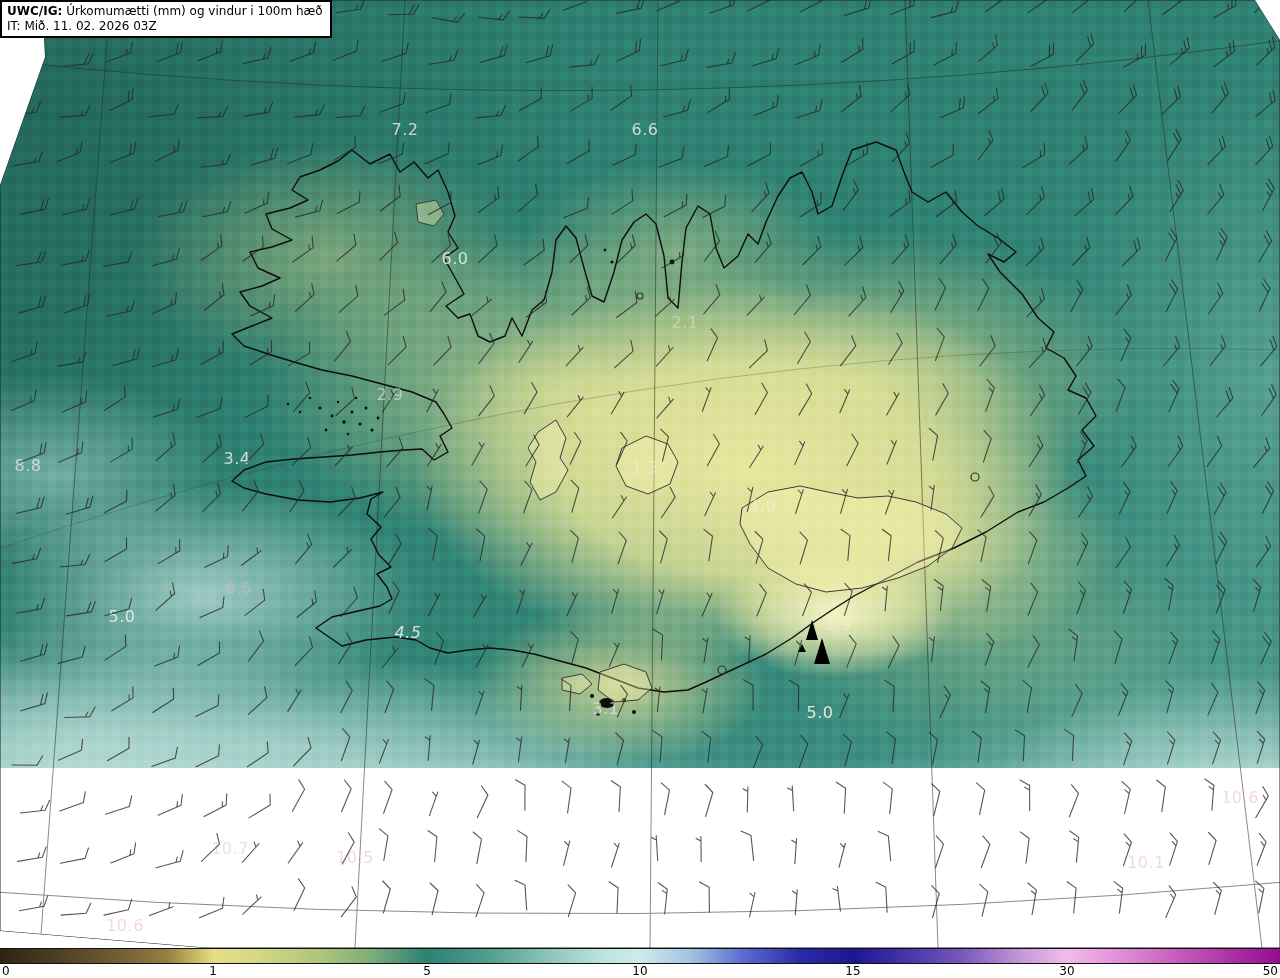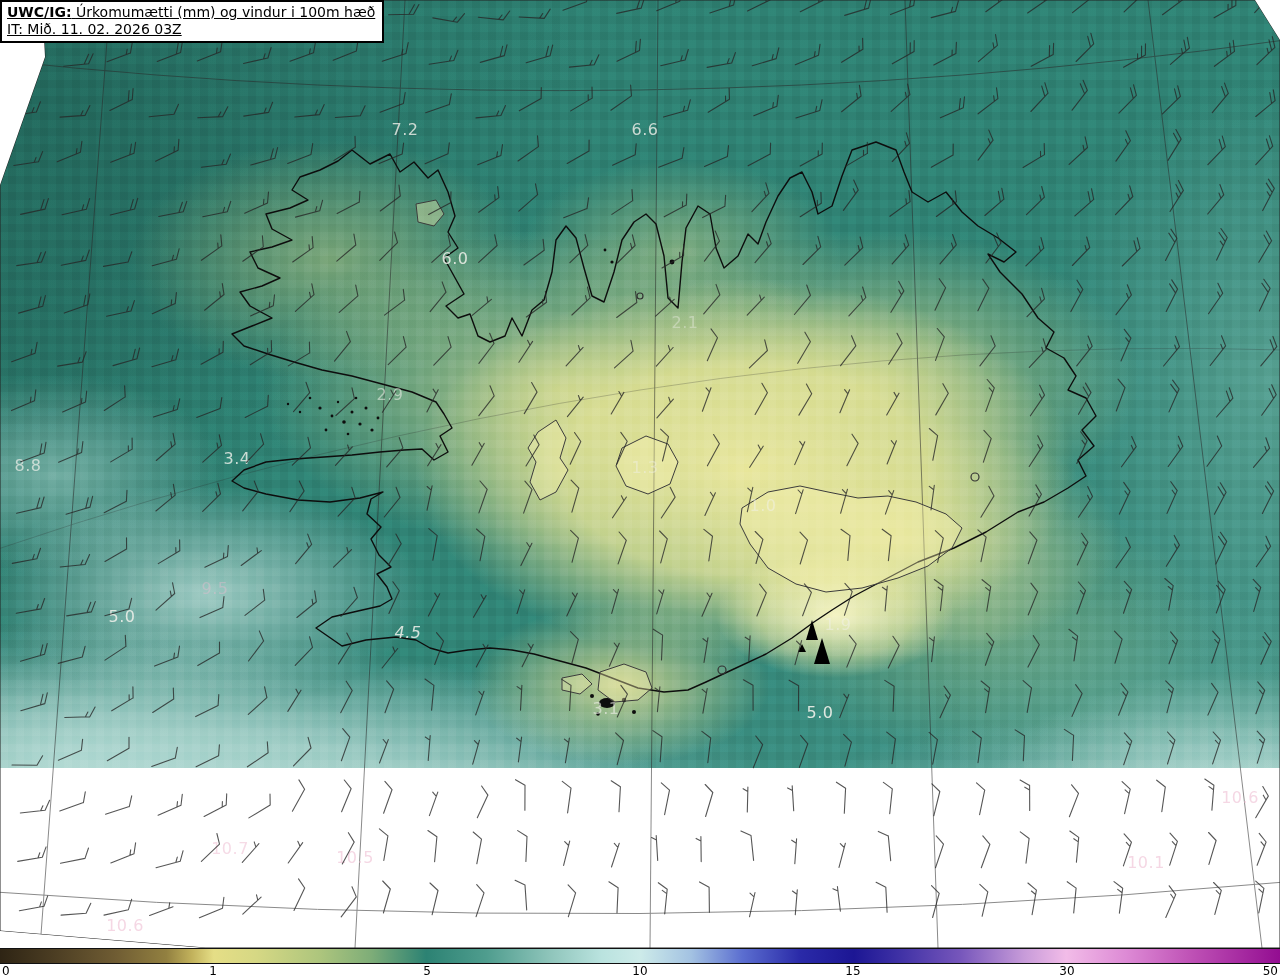--- a/index.html
+++ b/index.html
@@ -36,21 +36,21 @@
       background:repeating-linear-gradient(0deg,rgba(255,255,255,.03) 0 8px,rgba(0,0,0,.025) 8px 16px),
                  repeating-linear-gradient(90deg,rgba(255,255,255,.03) 0 8px,rgba(0,0,0,.02) 8px 16px);
       mix-blend-mode:overlay;}
   svg.layer{position:absolute;left:0;top:0;}
   #labels{position:absolute;inset:0;}
   .clabel{position:absolute;transform:translate(-50%,-50%);font-size:16px;letter-spacing:.5px;white-space:nowrap;}
   .tone-white{color:#f2f2ec;}
   .tone-pink{color:#eebdd2;}
   
   #titlebox{position:absolute;left:0;top:0;background:#fff;border:2px solid #000;
-            padding:2px 7px 3px 5px;font-size:14px;line-height:1.22;color:#000;z-index:30;text-decoration:underline;}
+            padding:2px 7px 3px 5px;font-size:12px;line-height:1.22;color:#000;z-index:30;}
   #titlebox .b{font-weight:bold;}
   
   #colorbar{position:absolute;left:0;top:948px;width:1280px;height:30px;background:#fff;z-index:20;}
   #cbar-strip{position:absolute;left:0;top:0;width:1280px;height:16px;
               border-top:1.5px solid #111;border-bottom:1px solid #111;box-sizing:border-box;}
   #cbar-ticks{position:absolute;left:0;top:16px;width:1280px;height:14px;}
   .cbtick{position:absolute;top:0;font-size:12px;color:#000;transform:translateX(-50%);}
   .cbtick.left{transform:none;}
   .cbtick.right{transform:translateX(-100%);}
 </style>
@@ -145,21 +145,21 @@
         <div class="clabel tone-white" style="left: 390px; top: 394px; opacity: 0.55;">2.9</div>
         <div class="clabel tone-white" style="left: 237px; top: 458px; opacity: 0.8;">3.4</div>
         <div class="clabel tone-white" style="left: 28px; top: 465px; opacity: 0.7;">8.8</div>
         <div class="clabel tone-white" style="left: 645px; top: 467px; opacity: 0.45;">1.3</div>
         <div class="clabel tone-white" style="left: 763px; top: 505px; opacity: 0.5; text-align: right;">1.0</div>
         <div class="clabel tone-white" style="left: 122px; top: 616px; opacity: 0.85;">5.0</div>
         <div class="clabel tone-white" style="left: 408px; top: 632px; opacity: 0.85; font-style: italic;">4.5</div>
         <div class="clabel tone-white" style="left: 838px; top: 624px; opacity: 0.5;">1.9</div>
         <div class="clabel tone-white" style="left: 606px; top: 708px; opacity: 0.6;">3.1</div>
         <div class="clabel tone-white" style="left: 820px; top: 712px; opacity: 0.9;">5.0</div>
-        <div class="clabel tone-pink" style="left: 215px; top: 588px; opacity: 0.4;">9.5</div>
+        <div class="clabel tone-pink" style="left: 239px; top: 588px; opacity: 0.4;">9.5</div>
         <div class="clabel tone-pink" style="left: 230px; top: 848px; opacity: 0.55;">10.7</div>
         <div class="clabel tone-pink" style="left: 355px; top: 857px; opacity: 0.6;">10.5</div>
         <div class="clabel tone-pink" style="left: 125px; top: 925px; opacity: 0.6;">10.6</div>
         <div class="clabel tone-pink" style="left: 1240px; top: 797px; opacity: 0.6;">10.6</div>
         <div class="clabel tone-pink" style="left: 1146px; top: 862px; opacity: 0.6;">10.1</div>
       </div>
 
     <svg id="barbs" class="layer" width="1280" height="948" viewBox="0 0 1280 948">
         <path d="M15.1,16.7L39.9,14.2M39.9,14.2L44.5,4.1M35.5,14.6L37.7,9.6M62.5,16.6L87.5,14.7M87.5,14.7L92.2,4.7M83.0,15.0L87.7,5.1M108.1,10.8L131.3,1.4M131.3,1.4L132.8,-9.5M127.1,3.1L127.9,-2.4M150.3,12.7L174.6,6.5M174.6,6.5L177.5,-4.1M170.2,7.6L171.7,2.3M198.7,15.8L223.7,14.5M223.7,14.5L228.7,4.6M219.2,14.7L221.7,9.8M246.8,11.7L270.9,5.4M270.9,5.4L273.9,-5.2M266.6,6.5L268.0,1.2M290.9,17.5L315.8,19.7M315.8,19.7L322.1,10.7M311.3,19.3L314.5,14.8M335.6,12.8L360.4,9.2M360.4,9.2L364.4,-1.0M355.9,9.9L357.9,4.8M388.6,14.7L413.6,14.2M413.6,14.2L418.9,4.6M409.1,14.3L414.4,4.7M432.8,17.9L457.4,22.2M457.4,22.2L464.5,13.7M453.0,21.4L456.5,17.2M478.3,17.3L503.2,19.9M503.2,19.9L509.7,11.0M498.7,19.4L502.0,15.0M519.2,17.0L544.2,18.4M544.2,18.4L550.2,9.1M539.7,18.1L542.7,13.5M563.0,10.2L586.5,1.7M586.5,1.7L588.5,-9.1M616.7,13.4L641.2,8.1M641.2,8.1L644.5,-2.4M636.8,9.0L640.1,-1.4M656.7,10.8L679.8,1.2M679.8,1.2L681.3,-9.7M675.7,3.0L676.4,-2.5M709.8,12.9L733.6,5.0M733.6,5.0L735.8,-5.7M729.3,6.4L731.5,-4.3M747.5,11.0L770.0,-0.0M770.0,-0.0L770.7,-11.0M765.9,2.0L766.3,-3.5M800.3,11.7L822.7,0.6M822.7,0.6L823.4,-10.4M818.7,2.6L819.4,-8.4M844.7,15.4L868.6,8.1M868.6,8.1L871.1,-2.6M864.3,9.4L866.8,-1.3M890.5,14.6L913.7,5.4M913.7,5.4L915.3,-5.5M909.6,7.1L911.2,-3.8M931.2,17.6L955.5,11.4M955.5,11.4L958.4,0.8M951.1,12.5L952.6,7.2M985.8,11.7L1006.0,-3.0M1006.0,-3.0L1004.9,-13.9M1002.4,-0.3L1001.2,-11.3M998.8,2.3L998.2,-3.2M1027.6,13.0L1048.2,-1.2M1048.2,-1.2L1047.3,-12.1M1044.5,1.4L1043.6,-9.6M1072.5,12.6L1092.1,-2.9M1092.1,-2.9L1090.6,-13.8M1088.6,-0.1L1087.0,-11.0M1124.1,11.9L1142.3,-5.3M1142.3,-5.3L1139.7,-16.0M1139.0,-2.2L1136.4,-12.9M1135.7,0.9L1134.4,-4.4M1162.5,14.7L1182.6,-0.1M1182.6,-0.1L1181.4,-11.0M1179.0,2.6L1177.8,-8.4M1214.1,17.8L1235.8,5.4M1235.8,5.4L1235.9,-5.6M1231.9,7.6L1232.0,-3.4M1228.0,9.8L1228.1,4.3M1254.7,12.7L1271.3,-6.0M1271.3,-6.0L1267.9,-16.4M1268.3,-2.6L1264.9,-13.1M16.6,63.7L40.8,57.3M40.8,57.3L43.6,46.6M36.4,58.4L39.3,47.8M63.7,66.3L88.6,63.7M88.6,63.7L93.1,53.7M84.1,64.2L88.6,54.2M107.0,61.7L130.4,53.1M130.4,53.1L132.3,42.3M126.2,54.7L127.2,49.2M157.2,61.4L180.6,52.5M180.6,52.5L182.4,41.6M176.4,54.1L178.2,43.2M197.3,60.9L220.6,51.7M220.6,51.7L222.2,40.9M216.4,53.4L217.2,48.0M243.5,63.5L267.9,58.0M267.9,58.0L271.1,47.5M263.5,59.0L265.1,53.7M290.0,61.2L313.5,52.8M313.5,52.8L315.5,42.0M309.3,54.3L310.3,48.9M333.2,60.3L356.4,51.0M356.4,51.0L358.0,40.1M382.2,61.2L406.0,53.4M406.0,53.4L408.2,42.6M401.7,54.8L402.8,49.4M429.1,64.2L453.8,60.5M453.8,60.5L457.9,50.3M449.4,61.2L451.4,56.1M480.3,62.4L504.3,55.6M504.3,55.6L507.0,44.9M500.0,56.8L502.7,46.2M526.2,62.8L550.1,55.7M550.1,55.7L552.7,45.0M545.8,57.0L548.4,46.3M569.4,67.1L594.2,64.8M594.2,64.8L598.9,54.8M589.8,65.2L592.1,60.2M617.0,61.2L639.5,50.4M639.5,50.4L640.4,39.4M635.5,52.3L636.3,41.3M660.7,65.7L685.1,60.0M685.1,60.0L688.3,49.5M680.7,61.0L682.3,55.7M707.1,67.4L731.7,63.0M731.7,63.0L735.4,52.6M727.2,63.8L729.1,58.6M752.3,65.8L776.2,58.6M776.2,58.6L778.8,47.9M771.9,59.9L773.2,54.5M795.3,64.7L818.5,55.3M818.5,55.3L820.0,44.4M814.3,57.0L815.1,51.6M841.6,62.3L862.9,49.2M862.9,49.2L862.6,38.2M859.1,51.6L859.0,46.1M892.3,63.8L914.1,51.5M914.1,51.5L914.2,40.5M910.1,53.7L910.3,42.7M933.8,65.0L955.9,53.4M955.9,53.4L956.4,42.4M952.0,55.5L952.2,50.0M978.4,61.6L997.4,45.3M997.4,45.3L995.5,34.5M994.0,48.3L993.0,42.9M1031.2,66.2L1053.2,54.4M1053.2,54.4L1053.6,43.4M1049.3,56.5L1049.6,45.6M1076.1,61.5L1093.7,43.8M1093.7,43.8L1090.8,33.2M1090.5,47.0L1087.7,36.4M1123.6,67.2L1145.4,54.9M1145.4,54.9L1145.5,43.9M1141.5,57.1L1141.6,46.1M1137.6,59.3L1137.6,53.8M1170.4,64.3L1189.4,48.0M1189.4,48.0L1187.3,37.2M1186.0,50.9L1183.9,40.1M1182.6,53.9L1181.5,48.5M1214.4,66.3L1234.5,51.4M1234.5,51.4L1233.2,40.4M1230.9,54.0L1229.6,43.1M1227.3,56.7L1226.7,51.3M1256.9,64.6L1274.9,47.3M1274.9,47.3L1272.3,36.6M1271.7,50.4L1269.0,39.8M1268.4,53.6L1267.1,48.2M11.6,115.7L36.4,112.0M36.4,112.0L40.4,101.8M31.9,112.7L33.9,107.6M60.1,117.1L85.0,115.4M85.0,115.4L89.9,105.5M80.6,115.7L83.0,110.7M109.9,110.4L132.3,99.5M132.3,99.5L133.1,88.5M128.3,101.4L129.1,90.5M149.1,116.7L174.0,114.3M174.0,114.3L178.5,104.2M197.8,117.8L222.7,116.6M222.7,116.6L227.8,106.8M218.2,116.8L220.8,111.9M243.8,116.1L268.6,112.4M268.6,112.4L272.6,102.2M264.1,113.1L266.1,108.0M294.8,117.0L319.6,114.6M319.6,114.6L324.2,104.6M315.2,115.0L317.4,110.0M335.4,117.5L360.3,115.7M360.3,115.7L365.1,105.8M380.1,112.3L403.4,103.4M403.4,103.4L405.2,92.5M425.7,112.8L449.3,104.6M449.3,104.6L451.3,93.8M476.0,117.9L500.9,115.5M500.9,115.5L505.5,105.5M496.4,116.0L498.7,111.0M519.3,110.8L541.1,98.5M541.1,98.5L541.3,87.5M570.7,110.9L592.2,98.1M592.2,98.1L592.0,87.1M588.3,100.4L588.2,94.9M610.9,110.2L631.5,95.9M631.5,95.9L630.6,85.0M663.5,117.0L687.6,110.3M687.6,110.3L690.4,99.7M683.2,111.5L684.6,106.2M708.2,112.3L729.5,99.2M729.5,99.2L729.1,88.2M725.6,101.5L725.5,96.0M753.8,115.8L776.9,106.2M776.9,106.2L778.3,95.3M772.7,108.0L773.4,102.5M795.9,117.9L819.8,110.4M819.8,110.4L822.1,99.7M815.5,111.8L816.7,106.4M841.6,111.7L861.1,96.0M861.1,96.0L859.4,85.2M857.6,98.9L856.7,93.4M891.2,111.4L909.9,94.7M909.9,94.7L907.6,84.0M906.5,97.7L905.4,92.4M940.4,117.7L963.3,107.7M963.3,107.7L964.5,96.8M959.2,109.5L960.4,98.6M978.1,113.8L997.9,98.6M997.9,98.6L996.5,87.7M994.4,101.4L993.7,95.9M1030.9,111.5L1048.0,93.2M1048.0,93.2L1044.8,82.7M1044.9,96.5L1041.7,86.0M1072.1,110.2L1087.3,90.3M1087.3,90.3L1083.1,80.2M1084.6,93.9L1080.3,83.8M1118.9,113.1L1136.4,95.3M1136.4,95.3L1133.5,84.7M1133.3,98.5L1130.4,87.9M1162.5,113.9L1180.4,96.4M1180.4,96.4L1177.7,85.8M1177.2,99.6L1174.5,88.9M1212.3,112.6L1228.3,93.4M1228.3,93.4L1224.5,83.1M1225.4,96.9L1221.6,86.5M1255.8,116.5L1275.1,100.6M1275.1,100.6L1273.3,89.8M1271.6,103.5L1269.8,92.6M13.8,165.5L38.5,161.8M38.5,161.8L42.6,151.6M34.1,162.5L36.1,157.4M57.2,161.7L80.4,152.3M80.4,152.3L81.9,141.4M76.2,154.0L77.0,148.5M110.7,162.3L134.0,153.2M134.0,153.2L135.6,142.3M129.8,154.8L131.4,144.0M155.6,161.2L178.1,150.3M178.1,150.3L178.9,139.3M174.0,152.2L174.4,146.8M201.4,167.3L226.2,164.2M226.2,164.2L230.5,154.0M221.7,164.7L223.9,159.7M250.8,165.0L274.9,158.3M274.9,158.3L277.6,147.6M270.5,159.5L273.3,148.8M287.7,163.5L311.0,154.4M311.0,154.4L312.7,143.6M334.0,160.4L355.3,147.3M355.3,147.3L355.0,136.3M379.1,163.6L402.2,153.9M402.2,153.9L403.6,143.0M425.1,163.7L448.0,153.8M448.0,153.8L449.3,142.9M477.7,164.8L500.9,155.5M500.9,155.5L502.5,144.6M496.7,157.2L497.5,151.7M518.0,161.0L538.4,146.6M538.4,146.6L537.5,135.7M567.2,163.4L589.0,151.1M589.0,151.1L589.1,140.1M612.6,165.3L635.2,154.7M635.2,154.7L636.2,143.7M658.7,167.2L682.1,158.3M682.1,158.3L683.9,147.5M704.5,166.6L727.4,156.5M727.4,156.5L728.5,145.6M748.1,165.8L770.2,154.1M770.2,154.1L770.6,143.1M800.2,166.1L822.1,154.0M822.1,154.0L822.3,143.0M818.2,156.2L818.3,150.7M845.9,166.1L867.4,153.4M867.4,153.4L867.3,142.4M863.5,155.7L863.5,150.2M892.3,161.5L909.5,143.3M909.5,143.3L906.4,132.8M906.4,146.6L904.9,141.3M931.3,167.3L953.1,155.1M953.1,155.1L953.2,144.1M978.1,160.2L993.1,140.2M993.1,140.2L988.8,130.1M990.4,143.8L988.3,138.8M1023.1,167.5L1044.5,154.6M1044.5,154.6L1044.2,143.6M1040.6,156.9L1040.5,151.4M1069.1,164.4L1087.5,147.5M1087.5,147.5L1085.1,136.8M1084.2,150.6L1083.0,145.2M1115.9,161.1L1130.4,140.7M1130.4,140.7L1125.8,130.7M1127.8,144.4L1125.5,139.4M1168.0,160.4L1181.1,139.1M1181.1,139.1L1175.9,129.5M1178.8,143.0L1173.5,133.3M1207.9,164.7L1225.3,146.7M1225.3,146.7L1222.3,136.1M1222.2,149.9L1219.2,139.4M1255.8,164.6L1272.7,146.2M1272.7,146.2L1269.4,135.7M1269.7,149.5L1266.4,139.0M20.6,214.4L45.0,209.1M45.0,209.1L48.4,198.6M40.6,210.0L44.0,199.6M62.0,214.7L86.4,209.2M86.4,209.2L89.6,198.6M82.0,210.2L83.6,204.9M110.3,215.0L134.6,209.0M134.6,209.0L137.7,198.4M130.2,210.1L133.3,199.5M158.7,216.5L183.2,211.8M183.2,211.8L186.8,201.4M178.8,212.7L182.4,202.3M202.8,216.8L227.3,211.7M227.3,211.7L230.8,201.3M222.9,212.7L224.6,207.4M244.7,213.3L267.5,203.0M267.5,203.0L268.5,192.0M263.4,204.8L263.9,199.3M295.5,217.1L319.7,210.8M319.7,210.8L322.6,200.2M315.3,211.9L316.8,206.6M337.1,213.6L359.3,202.1M359.3,202.1L359.9,191.2M380.3,211.0L400.3,196.0M400.3,196.0L399.0,185.1M428.6,214.5L450.6,202.8M450.6,202.8L451.0,191.8M478.7,212.3L498.9,197.6M498.9,197.6L497.7,186.6M495.2,200.2L494.7,194.7M518.8,211.1L537.6,194.6M537.6,194.6L535.5,183.9M563.7,217.8L587.0,208.6M587.0,208.6L588.6,197.7M611.9,214.4L632.7,200.6M632.7,200.6L632.0,189.6M664.2,216.8L686.3,205.1M686.3,205.1L686.8,194.1M682.4,207.2L682.6,201.7M702.6,217.6L724.9,206.3M724.9,206.3L725.6,195.4M751.9,211.6L769.0,193.3M769.0,193.3L765.8,182.8M765.9,196.6L764.3,191.4M800.2,216.7L821.3,203.3M821.3,203.3L820.9,192.3M817.5,205.7L817.3,200.3M843.4,210.3L858.2,190.1M858.2,190.1L853.7,180.1M855.5,193.8L853.3,188.7M889.9,216.3L910.1,201.6M910.1,201.6L908.9,190.6M906.5,204.2L905.9,198.7M936.4,216.5L956.5,201.7M956.5,201.7L955.3,190.8M952.9,204.4L952.3,198.9M984.9,215.5L1003.9,199.2M1003.9,199.2L1001.8,188.4M1000.4,202.1L998.4,191.3M1026.5,214.7L1044.4,197.2M1044.4,197.2L1041.7,186.5M1041.2,200.4L1039.9,195.0M1074.9,215.9L1093.7,199.4M1093.7,199.4L1091.5,188.7M1090.3,202.4L1088.1,191.6M1115.5,214.6L1132.8,196.5M1132.8,196.5L1129.7,185.9M1129.7,199.7L1128.1,194.4M1170.0,211.5L1183.4,190.4M1183.4,190.4L1178.4,180.6M1181.0,194.2L1175.9,184.4M1178.6,198.0L1176.1,193.1M1207.7,214.0L1223.7,194.8M1223.7,194.8L1219.9,184.5M1220.9,198.3L1219.0,193.1M1262.7,210.6L1274.3,188.4M1274.3,188.4L1268.4,179.1M1272.2,192.4L1266.3,183.1M1270.1,196.4L1267.2,191.8M16.7,265.6L41.5,262.0M41.5,262.0L45.6,251.8M37.0,262.7L41.1,252.5M61.3,265.3L85.8,260.4M85.8,260.4L89.3,250.0M81.4,261.3L83.2,256.1M103.5,266.4L128.1,262.0M128.1,262.0L131.8,251.7M152.3,265.8L176.4,259.3M176.4,259.3L179.2,248.7M172.0,260.5L173.5,255.2M201.4,260.3L221.8,245.9M221.8,245.9L220.8,234.9M218.2,248.5L217.7,243.0M242.8,261.2L263.3,246.9M263.3,246.9L262.4,235.9M292.7,262.0L313.1,247.6M313.1,247.6L312.2,236.6M309.5,250.2L309.0,244.7M336.8,261.1L355.8,245.0M355.8,245.0L353.9,234.1M379.8,260.3L397.5,242.6M397.5,242.6L394.6,232.0M431.8,262.3L450.4,245.6M450.4,245.6L448.2,234.8M478.7,262.4L497.1,245.5M497.1,245.5L494.7,234.7M523.9,265.0L544.2,250.3M544.2,250.3L543.1,239.4M569.9,262.7L587.8,245.3M587.8,245.3L585.1,234.6M617.3,263.0L635.1,245.5M635.1,245.5L632.4,234.8M631.9,248.6L630.6,243.3M662.0,268.0L683.6,255.4M683.6,255.4L683.6,244.4M679.7,257.7L679.7,252.2M704.4,261.1L719.5,241.1M719.5,241.1L715.2,231.0M755.0,262.6L771.2,243.6M771.2,243.6L767.6,233.2M768.3,247.0L766.5,241.8M803.0,264.5L820.7,246.9M820.7,246.9L817.9,236.3M817.5,250.1L816.1,244.8M844.8,265.1L862.8,247.7M862.8,247.7L860.1,237.0M859.5,250.8L858.2,245.5M892.2,263.9L908.7,245.2M908.7,245.2L905.2,234.7M905.7,248.5L904.0,243.3M940.0,263.8L956.3,244.8M956.3,244.8L952.6,234.5M953.3,248.3L951.5,243.1M985.9,263.0L1001.0,243.0M1001.0,243.0L996.7,232.9M998.3,246.6L994.0,236.5M1025.9,265.8L1043.8,248.2M1043.8,248.2L1041.0,237.6M1040.5,251.4L1039.2,246.1M1072.4,265.5L1089.7,247.5M1089.7,247.5L1086.7,237.0M1086.6,250.8L1085.1,245.5M1122.3,266.0L1140.0,248.4M1140.0,248.4L1137.2,237.7M1136.8,251.5L1134.0,240.9M1165.5,260.5L1176.9,238.3M1176.9,238.3L1170.9,229.1M1174.8,242.3L1168.8,233.1M1216.6,260.1L1227.2,237.5M1227.2,237.5L1220.9,228.5M1225.3,241.6L1219.0,232.5M1223.4,245.6L1220.3,241.1M1258.8,262.2L1271.6,240.7M1271.6,240.7L1266.3,231.1M1269.3,244.6L1264.0,235.0M18.6,313.1L42.7,306.3M42.7,306.3L45.4,295.6M38.4,307.5L41.0,296.9M64.3,313.1L87.8,304.7M87.8,304.7L89.8,293.9M83.6,306.2L85.6,295.4M106.6,316.3L131.0,311.0M131.0,311.0L134.4,300.6M126.6,312.0L128.3,306.7M152.3,313.7L175.2,303.6M175.2,303.6L176.4,292.6M171.1,305.4L171.7,299.9M204.6,310.2L224.0,294.5M224.0,294.5L222.3,283.6M220.5,297.3L219.7,291.9M250.5,315.9L273.3,305.8M273.3,305.8L274.5,294.9M269.2,307.6L269.8,302.2M295.4,311.3L314.0,294.7M314.0,294.7L311.8,283.9M310.7,297.7L309.5,292.3M339.2,312.4L357.9,295.8M357.9,295.8L355.7,285.1M384.5,315.1L404.6,300.1M404.6,300.1L403.3,289.2M430.1,311.6L446.0,292.2M446.0,292.2L442.1,281.9M472.2,315.4L491.4,299.4M487.9,302.3L487.0,296.9M526.4,317.0L546.6,302.3M546.6,302.3L545.4,291.4M542.9,305.0L542.4,299.5M571.9,315.0L590.1,297.8M590.1,297.8L587.5,287.1M586.8,300.9L585.5,295.6M616.7,317.5L636.8,302.5M636.8,302.5L635.5,291.6M655.6,316.1L674.2,299.4M670.8,302.4L669.7,297.1M703.7,313.9L719.8,294.8M719.8,294.8L716.0,284.4M747.2,315.2L764.3,297.1M761.3,300.3L759.7,295.1M794.4,314.5L810.4,295.3M810.4,295.3L806.7,285.0M848.9,315.9L865.8,297.5M865.8,297.5L862.6,287.0M862.8,300.8L861.2,295.6M890.9,312.3L903.9,290.9M903.9,290.9L898.6,281.3M901.5,294.8L898.9,289.9M935.0,310.3L945.6,287.7M945.6,287.7L939.2,278.7M977.9,310.7L988.9,288.3M988.9,288.3L982.7,279.1M1027.0,316.7L1044.5,298.9M1044.5,298.9L1041.6,288.3M1041.4,302.1L1039.9,296.8M1070.9,311.6L1082.8,289.5M1082.8,289.5L1077.0,280.2M1080.6,293.5L1077.7,288.8M1116.0,314.7L1131.4,295.0M1131.4,295.0L1127.3,284.8M1128.7,298.6L1126.6,293.5M1166.2,311.4L1177.6,289.1M1177.6,289.1L1171.7,279.9M1175.6,293.1L1169.6,283.9M1208.5,313.7L1222.7,293.2M1222.7,293.2L1217.9,283.2M1220.1,296.9L1217.7,291.9M1259.4,310.9L1270.1,288.3M1270.1,288.3L1263.8,279.3M1268.2,292.4L1261.9,283.3M11.6,361.7L35.1,353.2M35.1,353.2L37.1,342.4M30.9,354.8L31.9,349.4M57.6,366.1L82.3,362.1M82.3,362.1L86.1,351.8M77.8,362.8L79.8,357.6M113.0,365.6L137.0,358.7M137.0,358.7L139.6,348.0M132.6,359.9L135.3,349.2M151.9,366.7L175.9,359.7M175.9,359.7L178.5,349.0M171.5,360.9L172.9,355.6M201.1,364.2L223.0,352.2M223.0,352.2L223.3,341.2M219.1,354.3L219.2,348.8M250.3,364.7L271.6,351.5M271.6,351.5L271.3,340.5M267.8,353.9L267.6,348.4M288.3,365.9L309.7,352.9M309.7,352.9L309.4,342.0M334.5,361.1L350.4,341.7M350.4,341.7L346.5,331.4M388.2,364.7L406.1,347.2M406.1,347.2L403.4,336.6M433.8,365.2L451.1,347.1M451.1,347.1L448.0,336.6M478.9,363.4L494.0,343.5M494.0,343.5L489.7,333.3M518.9,362.3L532.6,341.4M530.1,345.2L527.6,340.3M566.1,365.8L583.1,347.4M580.1,350.7L578.4,345.5M614.5,367.8L633.1,351.1M633.1,351.1L630.9,340.4M656.3,366.1L673.1,347.5M670.1,350.9L668.4,345.6M707.3,360.7L717.5,337.8M717.5,337.8L711.0,328.9M749.4,367.9L767.4,350.5M767.4,350.5L764.7,339.9M797.7,363.3L810.4,341.7M810.4,341.7L804.9,332.2M840.6,365.7L855.8,345.8M855.8,345.8L851.5,335.7M888.7,364.2L902.1,343.1M902.1,343.1L897.0,333.3M935.5,360.4L944.3,336.9M944.3,336.9L937.3,328.5M979.9,365.8L995.2,346.0M995.2,346.0L991.0,335.8M1029.3,367.4L1046.4,349.2M1046.4,349.2L1043.2,338.7M1043.3,352.5L1041.7,347.2M1076.7,365.8L1092.2,346.2M1092.2,346.2L1088.1,336.0M1089.4,349.7L1087.4,344.6M1121.0,361.0L1130.9,338.1M1130.9,338.1L1124.3,329.3M1129.1,342.2L1125.8,337.8M1163.6,366.0L1179.5,346.7M1179.5,346.7L1175.6,336.4M1176.7,350.2L1174.7,345.0M1210.2,365.5L1225.6,345.9M1225.6,345.9L1221.5,335.7M1222.8,349.4L1220.8,344.3M1260.8,365.9L1276.8,346.7M1276.8,346.7L1272.9,336.4M1273.9,350.1L1270.1,339.8M11.5,410.6L34.5,400.7M34.5,400.7L35.8,389.8M30.3,402.5L31.0,397.0M62.6,412.0L85.5,402.0M85.5,402.0L86.7,391.0M81.3,403.8L81.9,398.3M104.3,410.5L125.2,396.9M125.2,396.9L124.6,385.9M153.5,417.0L177.3,409.5M177.3,409.5L179.7,398.8M173.0,410.9L174.2,405.5M196.7,417.4L220.1,408.5M220.1,408.5L221.8,397.6M245.2,417.4L267.6,406.2M267.6,406.2L268.3,395.3M293.5,411.7L309.7,392.7M309.7,392.7L306.0,382.3M335.9,415.5L354.4,398.7M354.4,398.7L352.0,387.9M382.4,412.3L395.9,391.2M393.5,395.0L390.9,390.1M426.9,412.0L438.2,389.7M436.1,393.7L433.1,389.1M478.9,415.7L494.2,395.9M494.2,395.9L490.0,385.8M524.3,413.6L537.0,392.1M537.0,392.1L531.6,382.5M567.4,416.6L583.2,397.2M580.4,400.7L578.4,395.5M611.2,414.0L623.9,392.4M621.6,396.3L618.9,391.6M656.9,417.8L673.4,399.1M670.4,402.4L668.7,397.2M702.4,411.3L711.0,387.8M709.5,392.0L706.0,387.8M755.1,414.5L767.4,392.8M767.4,392.8L761.9,383.3M798.9,415.1L811.7,393.7M811.7,393.7L806.4,384.1M839.9,412.8L849.6,389.8M847.9,393.9L844.6,389.6M886.7,414.9L899.0,393.2M896.8,397.1L894.0,392.4M935.8,414.9L948.3,393.3M948.3,393.3L942.9,383.7M985.8,411.4L994.3,387.9M994.3,387.9L987.2,379.5M992.8,392.1L989.2,387.9M1030.4,415.8L1044.5,395.1M1044.5,395.1L1039.7,385.2M1041.9,398.8L1039.5,393.9M1078.5,414.3L1091.0,392.6M1091.0,392.6L1085.5,383.1M1088.7,396.5L1083.2,387.0M1116.3,411.0L1125.0,387.6M1125.0,387.6L1118.0,379.1M1169.0,411.9L1179.1,389.0M1179.1,389.0L1172.6,380.1M1177.3,393.1L1170.8,384.3M1216.6,417.0L1232.9,398.1M1232.9,398.1L1229.3,387.7M1230.0,401.5L1226.4,391.1M1261.7,415.2L1276.2,394.8M1276.2,394.8L1271.7,384.8M1273.6,398.5L1269.1,388.5M20.7,461.7L44.2,453.0M44.2,453.0L46.0,442.2M39.9,454.6L41.8,443.8M58.6,462.2L81.6,452.4M81.6,452.4L82.9,441.5M77.5,454.2L78.1,448.7M110.7,461.9L132.2,449.1M132.2,449.1L132.1,438.1M128.4,451.4L128.3,445.9M156.3,460.5L175.2,444.1M175.2,444.1L173.1,433.3M171.8,447.1L170.8,441.7M202.8,462.1L221.5,445.4M221.5,445.4L219.2,434.7M218.1,448.4L217.0,443.0M246.4,462.3L263.6,444.2M263.6,444.2L260.5,433.7M292.3,465.1L310.5,447.9M310.5,447.9L307.9,437.2M335.5,465.4L352.3,446.9M349.3,450.2L347.6,445.0M386.7,466.9L402.9,447.9M402.9,447.9L399.2,437.5M427.7,465.8L441.0,444.6M438.6,448.4L436.0,443.6M471.9,465.2L484.2,443.4M482.0,447.3L479.2,442.6M526.0,466.0L539.1,444.7M539.1,444.7L533.8,435.0M570.2,464.2L580.8,441.5M580.8,441.5L574.5,432.5M616.9,464.1L627.2,441.3M627.2,441.3L620.8,432.4M662.5,461.0L668.5,436.7M668.5,436.7L660.6,429.1M707.4,465.8L719.4,443.8M719.4,443.8L713.6,434.5M749.7,467.3L763.2,446.2M760.8,450.0L758.2,445.1M794.7,464.6L804.8,441.7M803.0,445.8L799.7,441.4M846.9,465.7L858.1,443.4M858.1,443.4L852.0,434.2M887.1,464.0L896.4,440.8M894.7,445.0L891.3,440.7M932.8,460.3L937.6,435.7M937.6,435.7L929.3,428.5M983.4,462.2L991.2,438.5M991.2,438.5L983.9,430.3M1029.2,466.5L1042.8,445.6M1042.8,445.6L1037.8,435.8M1040.3,449.4L1037.8,444.5M1076.8,463.5L1087.1,440.7M1087.1,440.7L1080.7,431.8M1085.3,444.8L1082.0,440.4M1121.5,466.8L1136.2,446.6M1136.2,446.6L1131.7,436.5M1133.6,450.2L1131.3,445.2M1168.2,466.5L1182.8,446.3M1182.8,446.3L1178.4,436.2M1180.2,449.9L1178.0,444.9M1207.0,466.3L1221.7,446.0M1221.7,446.0L1217.3,436.0M1253.5,467.3L1269.6,448.2M1269.6,448.2L1265.9,437.8M1266.7,451.6L1264.9,446.4M16.6,513.3L40.9,507.6M40.9,507.6L44.1,497.0M36.6,508.6L39.7,498.0M66.1,514.3L90.0,507.1M90.0,507.1L92.6,496.4M85.7,508.4L88.3,497.7M104.2,512.7L126.4,501.2M126.4,501.2L127.0,490.2M155.9,511.0L175.2,495.1M175.2,495.1L173.4,484.3M171.7,498.0L170.8,492.5M202.7,511.4L220.5,493.9M220.5,493.9L217.8,483.2M217.3,497.0L215.9,491.7M242.7,510.9L258.3,491.3M258.3,491.3L254.3,481.1M289.9,511.6L304.1,491.0M304.1,491.0L299.3,481.1M338.1,516.2L355.1,497.8M355.1,497.8L351.8,487.3M384.3,517.0L400.0,497.5M400.0,497.5L396.1,487.3M427.0,510.3L432.1,485.8M431.2,490.2L427.1,486.5M478.9,512.9L487.2,489.3M487.2,489.3L480.0,481.0M523.6,513.1L532.0,489.5M532.0,489.5L524.9,481.1M571.9,512.1L578.8,488.1M578.8,488.1L571.1,480.2M612.5,517.8L626.4,497.0M623.9,500.8L621.4,495.8M661.3,518.0L675.1,497.1M675.1,497.1L670.2,487.3M704.9,515.4L715.4,492.7M713.5,496.8L710.4,492.3M747.3,511.8L752.8,487.4M751.8,491.8L747.8,488.1M795.6,513.6L803.2,489.7M801.8,494.0L798.1,490.0M840.6,513.3L847.5,489.2M846.2,493.6L842.4,489.6M885.4,514.1L893.7,490.6M892.2,494.8L888.7,490.6M931.0,510.0L934.3,485.3M933.7,489.7L929.3,486.4M980.9,517.2L994.0,495.9M994.0,495.9L988.8,486.3M1029.1,516.1L1041.4,494.3M1041.4,494.3L1035.8,484.9M1039.2,498.3L1036.4,493.5M1078.5,517.2L1092.5,496.5M1092.5,496.5L1087.7,486.6M1090.0,500.2L1087.6,495.3M1119.4,514.1L1130.0,491.4M1130.0,491.4L1123.7,482.4M1128.1,495.5L1124.9,491.0M1167.0,513.4L1177.2,490.6M1177.2,490.6L1170.8,481.7M1175.4,494.7L1172.2,490.2M1214.4,514.2L1226.1,492.2M1226.1,492.2L1220.3,482.8M1224.0,496.1L1218.1,486.8M1262.4,513.4L1273.6,491.0M1273.6,491.0L1267.5,481.9M1271.6,495.1L1265.5,485.9M12.3,563.4L36.9,558.7M36.9,558.7L40.5,548.3M32.5,559.6L34.3,554.4M60.2,567.0L85.1,564.5M85.1,564.5L89.6,554.5M80.6,565.0L82.9,560.0M105.0,561.5L126.6,548.9M126.6,548.9L126.5,537.9M158.3,563.6L179.8,550.7M179.8,550.7L179.6,539.7M175.9,553.0L175.8,547.6M204.9,567.3L227.5,556.5M227.5,556.5L228.3,545.5M223.4,558.4L223.8,553.0M241.2,565.5L261.3,550.6M257.7,553.3L257.0,547.8M295.6,563.6L311.6,544.4M311.6,544.4L307.7,534.1M308.7,547.9L306.8,542.7M333.6,567.2L351.5,549.7M348.2,552.9L346.9,547.5M388.3,565.1L401.2,543.7M401.2,543.7L395.9,534.0M432.8,560.3L437.2,535.7M437.2,535.7L428.8,528.6M480.0,560.8L484.8,536.3M484.8,536.3L476.5,529.0M520.9,565.6L531.9,543.2M529.9,547.2L526.8,542.7M572.0,562.3L578.4,538.2M578.4,538.2L570.6,530.4M618.1,563.9L626.3,540.3M626.3,540.3L619.1,532.0M660.7,562.9L667.3,538.8M667.3,538.8L659.6,531.0M708.8,561.0L712.5,536.2M712.5,536.2L703.9,529.4M756.0,563.5L762.9,539.4M762.9,539.4L755.2,531.5M800.2,564.0L807.5,540.1M807.5,540.1L800.0,532.1M847.8,560.5L850.0,535.6M850.0,535.6L841.0,529.3M888.4,560.6L891.1,535.7M891.1,535.7L882.2,529.2M937.6,562.4L943.3,538.1M943.3,538.1L935.3,530.6M981.0,561.6L986.1,537.1M986.1,537.1L977.9,529.8M1028.3,563.8L1036.9,540.2M1036.9,540.2L1029.8,531.8M1077.3,564.9L1087.9,542.3M1087.9,542.3L1081.6,533.3M1086.0,546.4L1082.8,541.9M1116.1,567.7L1130.4,547.2M1130.4,547.2L1125.8,537.3M1166.3,566.3L1179.4,545.1M1179.4,545.1L1174.2,535.4M1177.1,548.9L1174.5,544.0M1215.9,564.0L1226.7,541.4M1226.7,541.4L1220.4,532.3M1224.7,545.4L1218.5,536.4M1256.3,566.7L1270.6,546.2M1270.6,546.2L1266.0,536.2M1268.1,549.9L1265.7,544.9M16.3,613.3L40.9,608.9M40.9,608.9L44.6,598.5M36.5,609.7L38.3,604.5M66.7,615.9L91.4,611.9M91.4,611.9L95.3,601.6M86.9,612.6L90.8,602.3M104.8,615.7L128.9,609.0M128.9,609.0L131.6,598.3M156.0,610.1L174.7,593.5M174.7,593.5L172.5,582.7M171.4,596.5L170.3,591.1M200.0,617.6L222.8,607.4M222.8,607.4L224.0,596.5M245.0,615.4L264.7,600.1M264.7,600.1L263.3,589.2M296.9,617.5L316.4,601.8M316.4,601.8L314.7,590.9M312.9,604.6L312.1,599.2M340.9,616.5L357.4,597.7M357.4,597.7L353.9,587.3M388.9,613.5L399.3,590.7M399.3,590.7L392.9,581.8M428.4,616.0L439.7,593.7M437.7,597.7L434.7,593.1M473.5,617.2L486.1,595.6M483.8,599.5L481.1,594.7M517.0,613.6L524.7,589.8M523.3,594.1L519.6,590.0M566.8,616.0L577.3,593.3M575.5,597.4L572.3,592.9M611.7,613.4L618.5,589.3M617.3,593.7L613.4,589.7M656.7,613.9L663.9,589.9M662.6,594.2L658.8,590.2M702.0,616.3L712.0,593.3M710.2,597.5L707.0,593.0M756.9,616.0L766.3,592.9M766.3,592.9L759.6,584.2M802.6,615.8L811.4,592.4M811.4,592.4L804.4,583.9M844.4,615.3L852.2,591.6M852.2,591.6L844.9,583.3M885.1,610.9L887.3,586.0M886.9,590.5L882.4,587.3M940.4,610.8L943.1,586.0M943.1,586.0L934.3,579.5M942.6,590.5L938.2,587.2M986.7,611.3L990.7,586.6M990.7,586.6L982.1,579.7M990.0,591.1L985.7,587.6M1028.2,615.0L1037.6,591.9M1037.6,591.9L1030.9,583.2M1076.9,614.0L1085.5,590.5M1085.5,590.5L1078.4,582.0M1083.9,594.7L1080.4,590.5M1123.5,613.2L1131.6,589.5M1131.6,589.5L1124.3,581.3M1130.1,593.8L1126.5,589.7M1168.7,610.2L1173.2,585.6M1173.2,585.6L1164.8,578.5M1172.4,590.0L1168.2,586.5M1216.3,613.0L1225.2,589.6M1225.2,589.6L1218.2,581.1M1223.6,593.8L1216.6,585.3M1253.7,611.4L1260.7,587.4M1260.7,587.4L1253.2,579.4M1259.5,591.7L1255.7,587.7M20.5,661.3L44.5,654.3M44.5,654.3L47.2,643.6M40.2,655.6L42.8,644.9M58.2,663.4L82.3,657.0M82.3,657.0L85.1,646.3M105.0,660.1L125.9,646.4M125.9,646.4L125.3,635.4M154.6,666.1L177.9,656.9M177.9,656.9L179.5,646.1M173.7,658.6L174.5,653.1M197.8,665.6L219.5,653.1M219.5,653.1L219.5,642.1M248.5,661.0L263.6,641.0M263.6,641.0L259.3,630.9M295.2,665.3L312.5,647.3M312.5,647.3L309.5,636.7M338.5,663.9L351.9,642.8M351.9,642.8L346.8,633.0M382.1,668.0L397.7,648.5M394.9,652.0L392.9,646.9M434.7,664.5L443.5,641.1M443.5,641.1L436.5,632.6M476.3,667.0L488.0,645.0M485.9,648.9L483.0,644.3M522.1,666.8L533.2,644.4M531.2,648.4L528.1,643.8M571.8,663.5L578.3,639.4M578.3,639.4L570.5,631.6M609.4,666.3L619.3,643.3M617.5,647.4L614.2,643.0M661.5,660.0L662.6,635.1M662.6,635.1L653.3,629.2M704.0,662.4L708.0,637.7M707.3,642.1L703.0,638.7M748.8,660.7L750.1,635.7M749.9,640.2L745.2,637.2M795.0,664.7L801.6,640.6M800.4,645.0L796.5,641.1M846.8,667.1L856.2,644.0M856.2,644.0L849.4,635.3M888.3,667.9L899.1,645.4M899.1,645.4L892.9,636.3M931.6,661.6L934.4,636.7M933.9,641.2L929.4,637.9M985.4,665.3L993.8,641.8M993.8,641.8L986.7,633.4M992.3,646.0L988.8,641.8M1028.0,667.1L1039.3,644.8M1039.3,644.8L1033.3,635.6M1074.0,660.9L1077.6,636.1M1077.6,636.1L1068.9,629.3M1076.9,640.6L1072.6,637.2M1115.0,663.1L1122.1,639.1M1122.1,639.1L1114.5,631.2M1169.0,663.8L1177.6,640.3M1177.6,640.3L1170.6,631.9M1176.1,644.5L1172.5,640.3M1211.7,663.0L1219.9,639.4M1219.9,639.4L1212.7,631.1M1218.4,643.7L1214.8,639.5M1260.9,664.2L1271.2,641.4M1271.2,641.4L1264.7,632.5M1269.3,645.5L1262.9,636.6M20.8,710.7L44.8,703.6M44.8,703.6L47.3,692.9M40.4,704.9L43.0,694.2M64.8,717.5L89.8,716.8M89.8,716.8L95.1,707.1M85.3,716.9L87.9,712.1M111.7,710.8L133.1,697.9M133.1,697.9L132.9,686.9M129.2,700.2L129.1,694.7M152.7,712.5L173.7,699.0M173.7,699.0L173.3,688.0M195.7,716.6L218.1,705.5M218.1,705.5L218.8,694.5M248.3,714.4L266.9,697.6M266.9,697.6L264.6,686.9M287.8,711.4L301.0,690.2M298.6,694.0L296.0,689.2M340.7,712.7L352.2,690.5M352.2,690.5L346.2,681.2M385.0,712.7L393.6,689.2M393.6,689.2L386.6,680.8M431.6,710.3L433.9,685.4M433.9,685.4L425.0,679.0M475.7,714.9L484.0,691.3M482.5,695.5L478.9,691.3M520.5,710.1L521.9,685.2M521.7,689.7L517.1,686.6M569.6,710.4L571.0,685.4M571.0,685.4L561.8,679.4M617.3,717.0L627.4,694.1M627.4,694.1L620.9,685.3M657.4,711.7L659.9,686.8M659.5,691.3L655.0,688.0M702.9,713.2L707.2,688.5M706.4,692.9L702.2,689.4M753.1,710.2L753.0,685.3M753.0,685.3L743.4,679.8M798.5,710.7L798.6,685.7M798.6,685.7L789.1,680.2M839.7,717.6L848.9,694.4M847.2,698.6L843.8,694.2M893.1,711.3L894.1,686.3M894.1,686.3L884.8,680.4M940.0,717.8L950.4,695.1M950.4,695.1L944.0,686.1M948.5,699.2L945.4,694.7M985.6,712.6L989.6,687.9M989.6,687.9L981.1,681.0M988.9,692.4L984.6,688.9M1027.2,712.4L1031.5,687.8M1031.5,687.8L1023.1,680.7M1072.0,716.4L1082.1,693.5M1082.1,693.5L1075.6,684.6M1118.6,715.2L1127.9,692.0M1127.9,692.0L1121.0,683.4M1126.2,696.2L1122.8,691.9M1166.9,712.8L1173.4,688.7M1173.4,688.7L1165.7,680.9M1172.3,693.0L1168.4,689.1M1207.9,715.1L1218.0,692.3M1218.0,692.3L1211.6,683.4M1255.9,713.7L1264.7,690.3M1264.7,690.3L1257.7,681.8M1263.1,694.5L1259.6,690.2M12.0,765.0L37.0,765.2M37.0,765.2L42.6,755.8M58.4,760.2L81.4,750.3M81.4,750.3L82.6,739.4M107.3,760.7L129.0,748.3M129.0,748.3L129.0,737.3M151.7,766.4L175.3,758.1M175.3,758.1L177.3,747.3M196.1,766.7L218.6,755.8M218.6,755.8L219.4,744.9M247.4,766.8L268.1,752.7M268.1,752.7L267.3,741.8M293.5,765.8L311.0,748.0M311.0,748.0L308.1,737.4M341.4,760.7L349.8,737.1M349.8,737.1L342.7,728.7M379.5,763.0L388.3,739.6M386.7,743.8L383.2,739.5M428.2,760.5L430.2,735.6M429.8,740.1L425.3,737.0M472.7,764.2L479.5,740.2M478.2,744.5L474.4,740.6M518.4,761.9L521.6,737.1M521.1,741.6L516.7,738.2M565.4,762.8L569.4,738.1M568.7,742.5L564.4,739.1M617.2,764.7L623.5,740.5M623.5,740.5L615.6,732.8M660.2,761.8L662.0,736.8M662.0,736.8L652.9,730.6M707.8,762.8L710.7,738.0M710.7,738.0L701.9,731.4M753.3,767.8L762.6,744.7M762.6,744.7L755.8,736.0M799.4,767.4L807.8,743.8M807.8,743.8L800.6,735.4M844.9,766.2L851.4,742.1M851.4,742.1L843.6,734.3M892.0,763.7L895.4,738.9M895.4,738.9L886.7,732.1M932.7,764.2L937.4,739.6M937.4,739.6L929.1,732.4M978.0,762.8L981.3,738.0M981.3,738.0L972.5,731.3M1023.3,760.8L1024.5,735.8M1024.5,735.8L1015.2,729.9M1072.4,760.4L1073.6,735.4M1073.6,735.4L1064.4,729.4M1123.7,764.8L1131.7,741.1M1131.7,741.1L1124.4,732.9M1130.2,745.4L1126.6,741.3M1167.5,764.0L1174.9,740.1M1174.9,740.1L1167.5,732.0M1173.6,744.4L1169.9,740.4M1212.6,763.9L1220.5,740.2M1220.5,740.2L1213.2,732.0M1219.1,744.5L1215.4,740.4M1257.3,763.1L1264.7,739.3M1264.7,739.3L1257.2,731.2M1263.4,743.5L1259.6,739.5M20.3,813.0L45.1,810.3M45.1,810.3L49.6,800.2M40.6,810.8L42.9,805.7M59.8,811.0L83.4,802.6M83.4,802.6L85.3,791.8M105.5,814.2L129.3,806.6M129.3,806.6L131.7,795.9M158.1,815.3L181.0,805.3M181.0,805.3L182.3,794.4M176.9,807.1L177.5,801.6M204.1,816.5L226.2,804.9M226.2,804.9L226.7,793.9M222.2,807.0L222.4,801.5M248.9,817.9L270.2,805.0M270.2,805.0L270.0,794.0M292.4,811.2L304.6,789.3M304.6,789.3L298.9,779.9M341.6,811.8L351.1,788.7M351.1,788.7L344.3,780.0M383.6,813.3L392.0,789.7M392.0,789.7L384.9,781.4M429.4,815.6L437.8,792.1M436.3,796.3L432.7,792.1M477.3,817.7L487.9,795.1M487.9,795.1L481.6,786.0M524.9,810.3L525.0,785.3M525.0,785.3L515.5,779.7M567.6,812.9L571.0,788.1M571.0,788.1L562.3,781.4M619.0,811.8L620.4,786.8M620.4,786.8L611.2,780.8M664.6,814.6L669.5,790.1M669.5,790.1L661.3,782.8M705.6,816.5L712.8,792.5M712.8,792.5L705.2,784.5M747.3,812.0L747.9,787.0M747.8,791.5L743.1,788.7M793.7,810.8L792.2,785.9M792.5,790.4L787.6,787.9M844.3,813.2L845.6,788.2M845.6,788.2L836.4,782.2M889.7,813.7L892.3,788.9M892.3,788.9L883.4,782.4M933.8,815.8L939.8,791.5M939.8,791.5L931.9,783.9M979.6,814.7L984.7,790.2M984.7,790.2L976.5,782.9M1029.7,810.4L1029.6,785.4M1029.6,785.4L1020.1,780.0M1029.6,789.9L1024.8,787.2M1069.4,816.7L1078.5,793.4M1078.5,793.4L1071.6,784.8M1124.6,813.6L1130.2,789.2M1130.2,789.2L1122.1,781.7M1129.2,793.6L1125.1,789.9M1161.8,811.7L1165.3,787.0M1165.3,787.0L1156.7,780.2M1211.9,810.1L1213.9,785.2M1213.9,785.2L1204.8,779.0M1213.5,789.7L1209.0,786.6M1255.7,817.7L1268.3,796.1M1268.3,796.1L1262.8,786.5M1266.0,799.9L1263.3,795.2M17.7,861.4L42.3,857.2M42.3,857.2L46.1,846.9M37.9,858.0L39.8,852.8M60.5,863.3L85.0,858.4M85.0,858.4L88.5,848.0M110.8,862.9L134.0,853.7M134.0,853.7L135.6,842.8M129.9,855.3L130.7,849.9M156.0,867.7L180.2,861.3M180.2,861.3L183.1,850.7M175.8,862.5L177.3,857.1M201.4,861.4L219.5,844.2M219.5,844.2L216.9,833.5M242.3,862.4L258.9,843.7M255.9,847.1L254.2,841.9M288.2,863.0L302.7,842.6M300.1,846.3L297.8,841.3M342.3,864.0L354.2,842.1M354.2,842.1L348.4,832.7M383.8,860.5L387.9,835.8M387.9,835.8L379.4,828.8M434.6,861.7L436.9,836.8M436.9,836.8L427.9,830.5M476.8,863.8L481.5,839.2M481.5,839.2L473.2,832.0M525.9,861.5L527.0,836.5M527.0,836.5L517.7,830.6M563.6,865.4L569.7,841.1M568.6,845.5L564.7,841.7M611.5,867.0L619.3,843.2M617.9,847.5L614.3,843.4M657.7,860.5L656.2,835.5M656.5,840.0L651.6,837.6M701.2,861.6L700.9,836.6M700.9,841.1L696.1,838.4M753.6,860.4L751.0,835.5M751.0,835.5L740.9,831.0M794.8,863.7L796.6,838.8M796.3,843.3L791.7,840.2M839.0,867.4L845.4,843.2M844.2,847.5L840.3,843.7M890.7,860.8L888.3,835.9M888.3,835.9L878.3,831.4M935.5,867.8L943.5,844.1M943.5,844.1L936.2,835.9M981.3,867.8L989.9,844.3M989.9,844.3L982.8,835.9M1026.0,863.3L1029.1,838.5M1029.1,838.5L1020.3,831.9M1076.4,862.3L1078.7,837.4M1078.7,837.4L1069.8,831.0M1078.3,841.9L1073.8,838.7M1123.4,865.9L1131.4,842.2M1131.4,842.2L1124.1,833.9M1129.9,846.4L1126.3,842.3M1169.7,865.2L1177.4,841.4M1177.4,841.4L1170.0,833.2M1176.0,845.7L1172.3,841.6M1208.9,864.4L1216.1,840.5M1216.1,840.5L1208.6,832.5M1257.1,865.3L1266.1,842.0M1266.1,842.0L1259.2,833.4M1264.5,846.2L1261.0,841.9M19.4,910.8L44.0,906.3M44.0,906.3L47.7,895.9M39.5,907.1L41.4,901.9M61.1,915.1L86.1,913.2M86.1,913.2L90.8,903.2M104.0,915.1L128.4,909.7M128.4,909.7L131.7,899.2M149.6,915.5L173.0,906.8M168.8,908.3L169.7,902.9M199.4,917.8L222.5,908.2M222.5,908.2L223.9,897.3M242.8,914.1L261.1,897.1M257.8,900.1L256.5,894.8M294.0,910.5L304.7,888.0M304.7,888.0L298.5,878.9M341.2,916.9L356.3,896.9M356.3,896.9L352.0,886.8M383.4,913.0L390.3,889.0M390.3,889.0L382.7,881.0M432.1,914.8L438.0,890.5M438.0,890.5L430.0,883.0M476.1,916.7L484.0,892.9M484.0,892.9L476.7,884.7M526.7,910.0L525.0,885.1M525.0,885.1L515.1,880.2M568.3,916.8L575.6,892.9M575.6,892.9L568.1,884.9M617.0,912.7L618.1,887.8M618.1,887.8L608.9,881.8M664.7,914.0L667.2,889.2M667.2,889.2L658.3,882.7M666.7,893.6L662.3,890.4M709.4,912.3L709.1,887.3M709.1,887.3L699.5,881.9M749.5,916.8L755.0,892.5M754.0,896.9L750.0,893.1M795.3,914.6L797.3,889.7M796.9,894.2L792.4,891.0M840.4,911.3L837.4,886.5M838.0,891.0L832.9,888.8M887.1,912.3L885.8,887.3M885.8,887.3L876.1,882.3M932.6,917.5L939.2,893.4M939.2,893.4L931.5,885.6M982.1,916.3L987.8,891.9M987.8,891.9L979.8,884.4M1032.1,914.7L1036.4,890.1M1036.4,890.1L1027.9,883.0M1035.6,894.5L1031.4,891.0M1073.7,912.9L1076.1,888.1M1076.1,888.1L1067.2,881.7M1119.4,913.1L1122.7,888.3M1122.7,888.3L1114.0,881.6M1122.1,892.8L1117.7,889.4M1165.8,917.5L1175.7,894.6M1175.7,894.6L1169.2,885.8M1173.9,898.7L1170.7,894.3M1214.8,914.4L1221.3,890.3M1221.3,890.3L1213.6,882.5M1220.1,894.6L1216.2,890.7M1258.8,912.9L1263.9,888.4M1263.9,888.4L1255.7,881.1M1263.0,892.8L1258.9,889.2" stroke="#262626" stroke-width="1.1" fill="none" opacity="0.78" stroke-linecap="round"></path>
       </svg>

